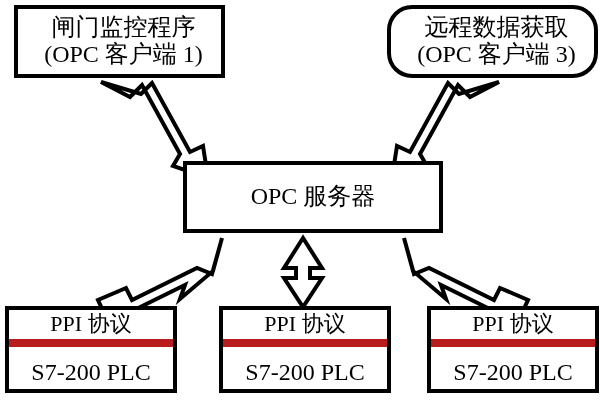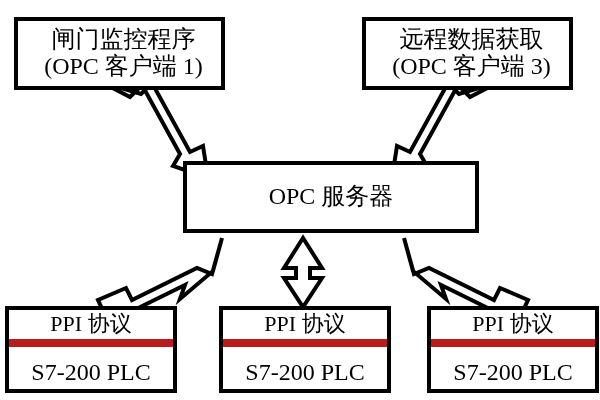--- a/index.html
+++ b/index.html
@@ -44,31 +44,30 @@
     line-height: 1.12;
     white-space: nowrap;
     font-family: "Liberation Serif", "DejaVu Serif", serif;
   }
   
   #client-1-box, #client-2-box {
     width: 211px;
     height: 73px;
     top: 5px;
     padding: 2px 0 3px 8px;
-    margin-top: 12px;
   }
   #client-1-box { left: 14px; }
-  #client-2-box { left: 362px; }
+  #client-2-box { left: 387px; border-radius: 25px; }
   #client-1-box .node-line, #client-2-box .node-line { font-size: 24px; }
 
   
   #server-box {
     left: 183px;
     top: 161px;
-    width: 296px;
+    width: 260px;
     height: 72px;
     padding: 1px 0 2px 0;
   }
   #server-box .node-line { font-size: 24px; }
 
   
   .plc-box {
     width: 172px;
     height: 87px;
     top: 306px;

